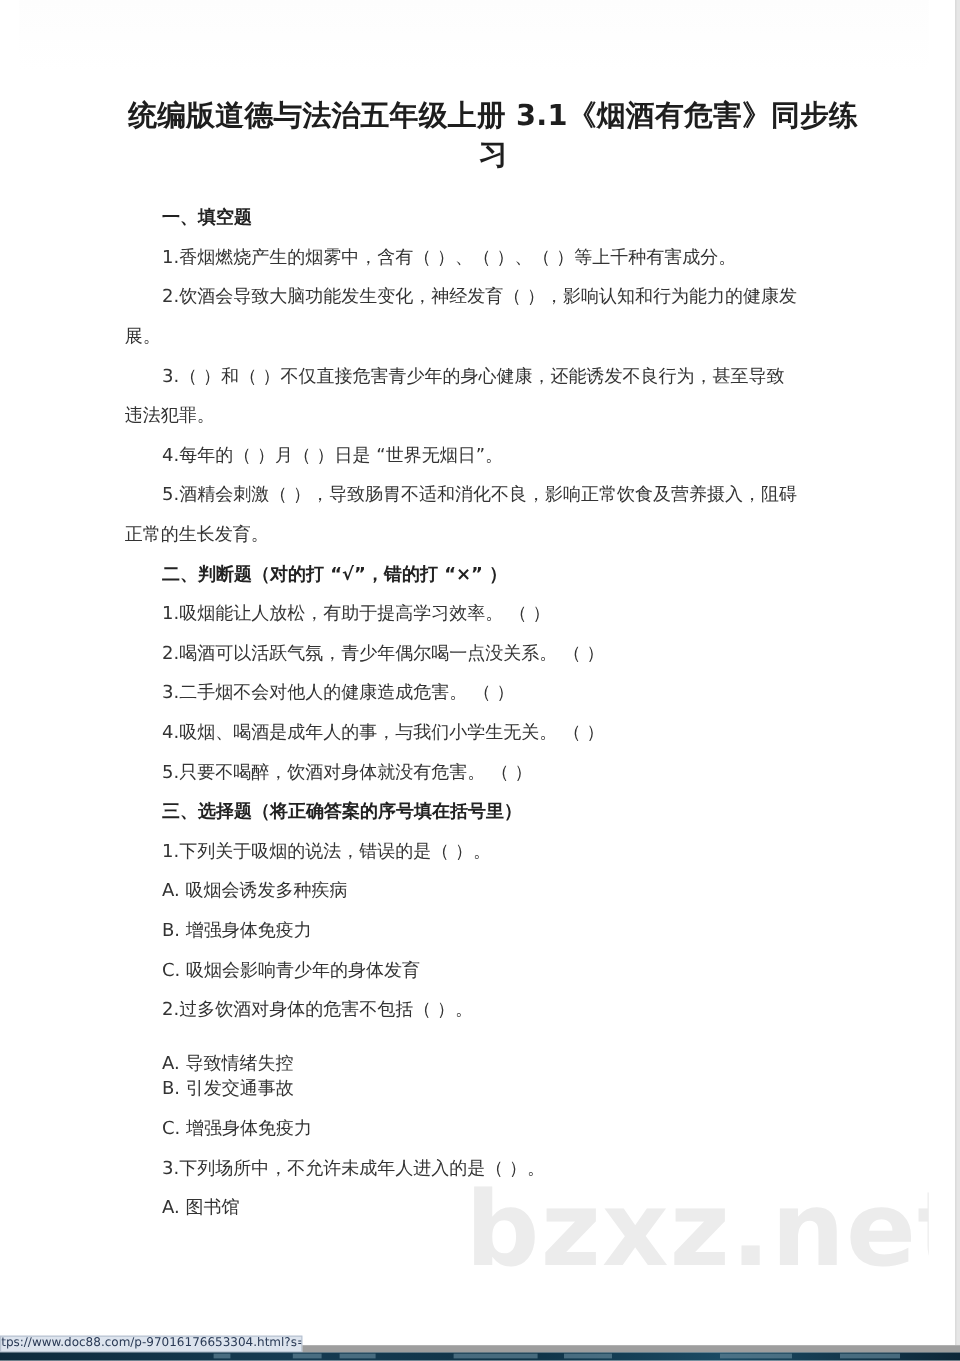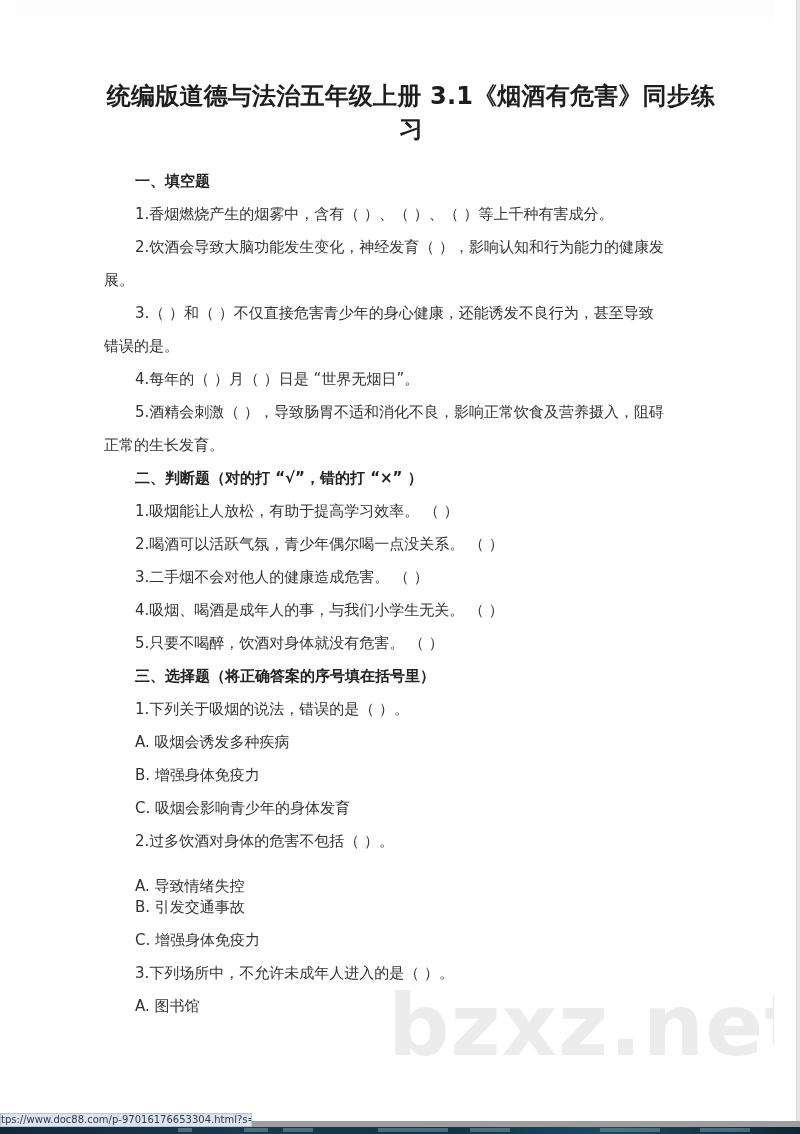--- a/index.html
+++ b/index.html
@@ -115,21 +115,21 @@
   <div class="doc-title">
     <span>统编版道德与法治五年级上册 3.1《烟酒有危害》同步练</span>
     <span>习</span>
   </div>
 
   <div class="line indent heading" style="top:171px">一、填空题</div>
   <div class="line indent" style="top:204px">1.香烟燃烧产生的烟雾中，含有（ ）、（ ）、（ ）等上千种有害成分。</div>
   <div class="line indent" style="top:237px">2.饮酒会导致大脑功能发生变化，神经发育（ ），影响认知和行为能力的健康发</div>
   <div class="line cont" style="top:270px">展。</div>
   <div class="line indent" style="top:303px">3.（ ）和（ ）不仅直接危害青少年的身心健康，还能诱发不良行为，甚至导致</div>
-  <div class="line cont" style="top:336px">错误的是。</div>
+  <div class="line cont" style="top:336px">违法犯罪。</div>
   <div class="line indent" style="top:369px">4.每年的（ ）月（ ）日是 “世界无烟日”。</div>
   <div class="line indent" style="top:402px">5.酒精会刺激（ ），导致肠胃不适和消化不良，影响正常饮食及营养摄入，阻碍</div>
   <div class="line cont" style="top:435px">正常的生长发育。</div>
 
   <div class="line indent heading" style="top:468px">二、判断题（对的打 “√”，错的打 “×” ）</div>
   <div class="line indent" style="top:501px">1.吸烟能让人放松，有助于提高学习效率。  （ ）</div>
   <div class="line indent" style="top:534px">2.喝酒可以活跃气氛，青少年偶尔喝一点没关系。  （ ）</div>
   <div class="line indent" style="top:567px">3.二手烟不会对他人的健康造成危害。  （ ）</div>
   <div class="line indent" style="top:600px">4.吸烟、喝酒是成年人的事，与我们小学生无关。  （ ）</div>
   <div class="line indent" style="top:633px">5.只要不喝醉，饮酒对身体就没有危害。  （ ）</div>

